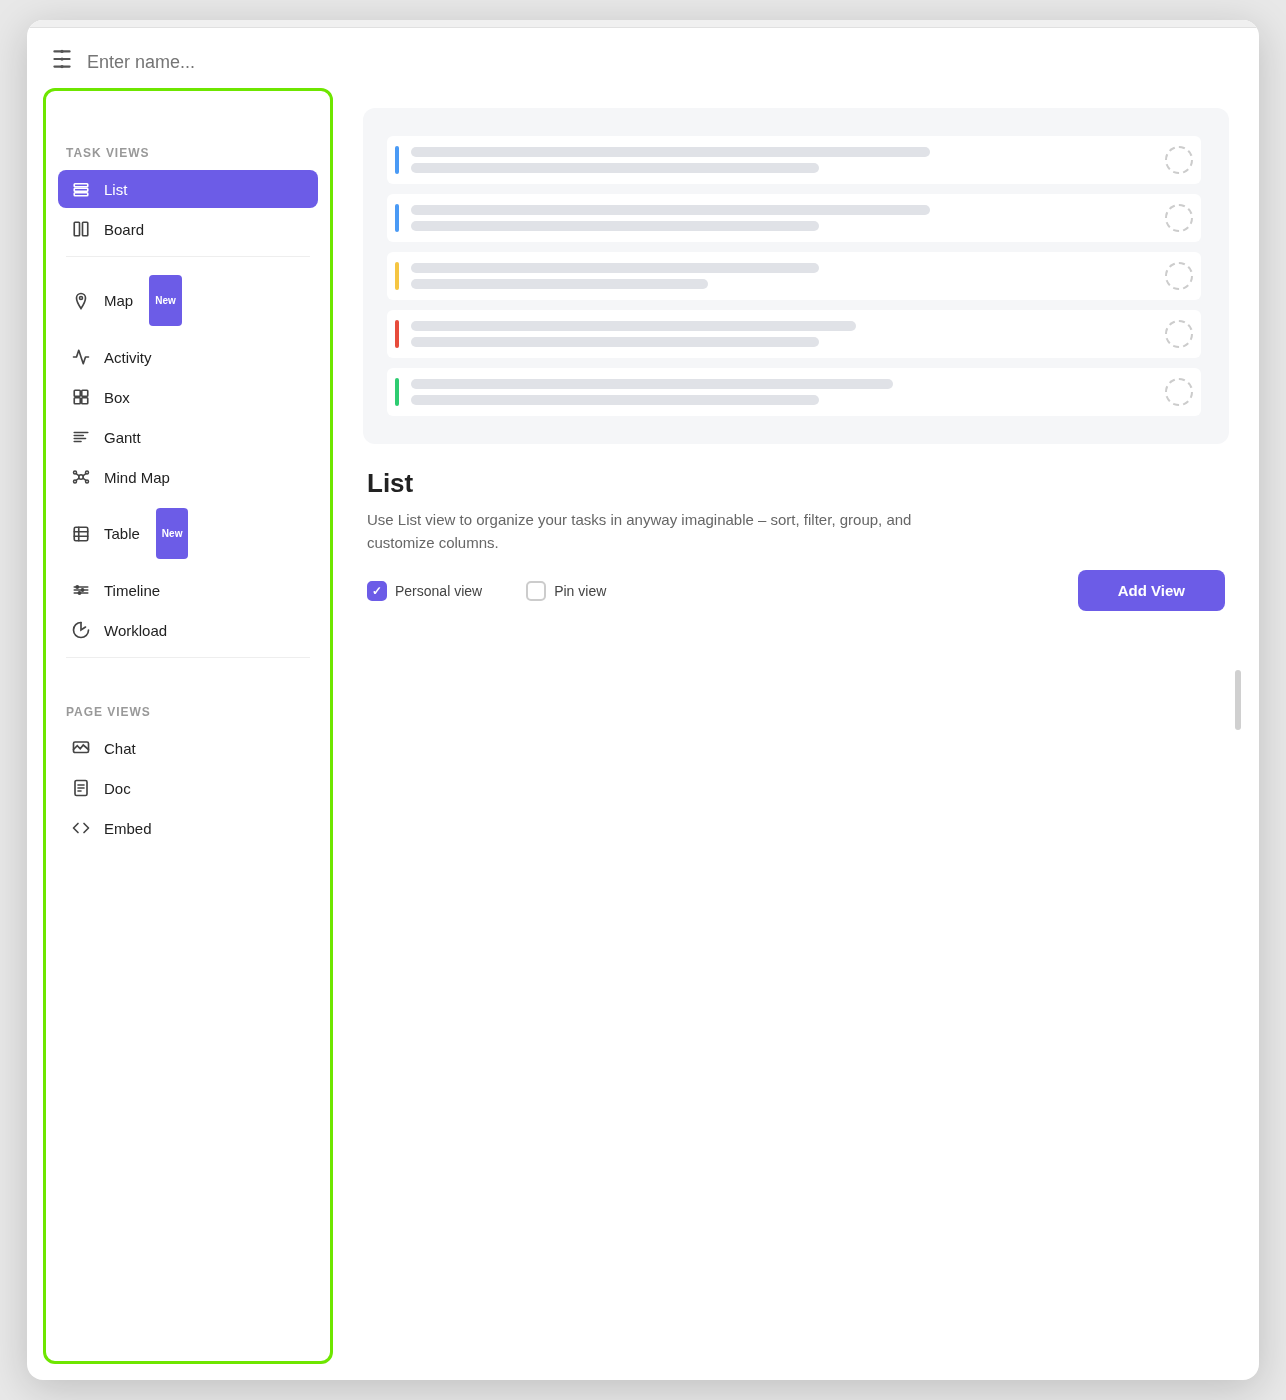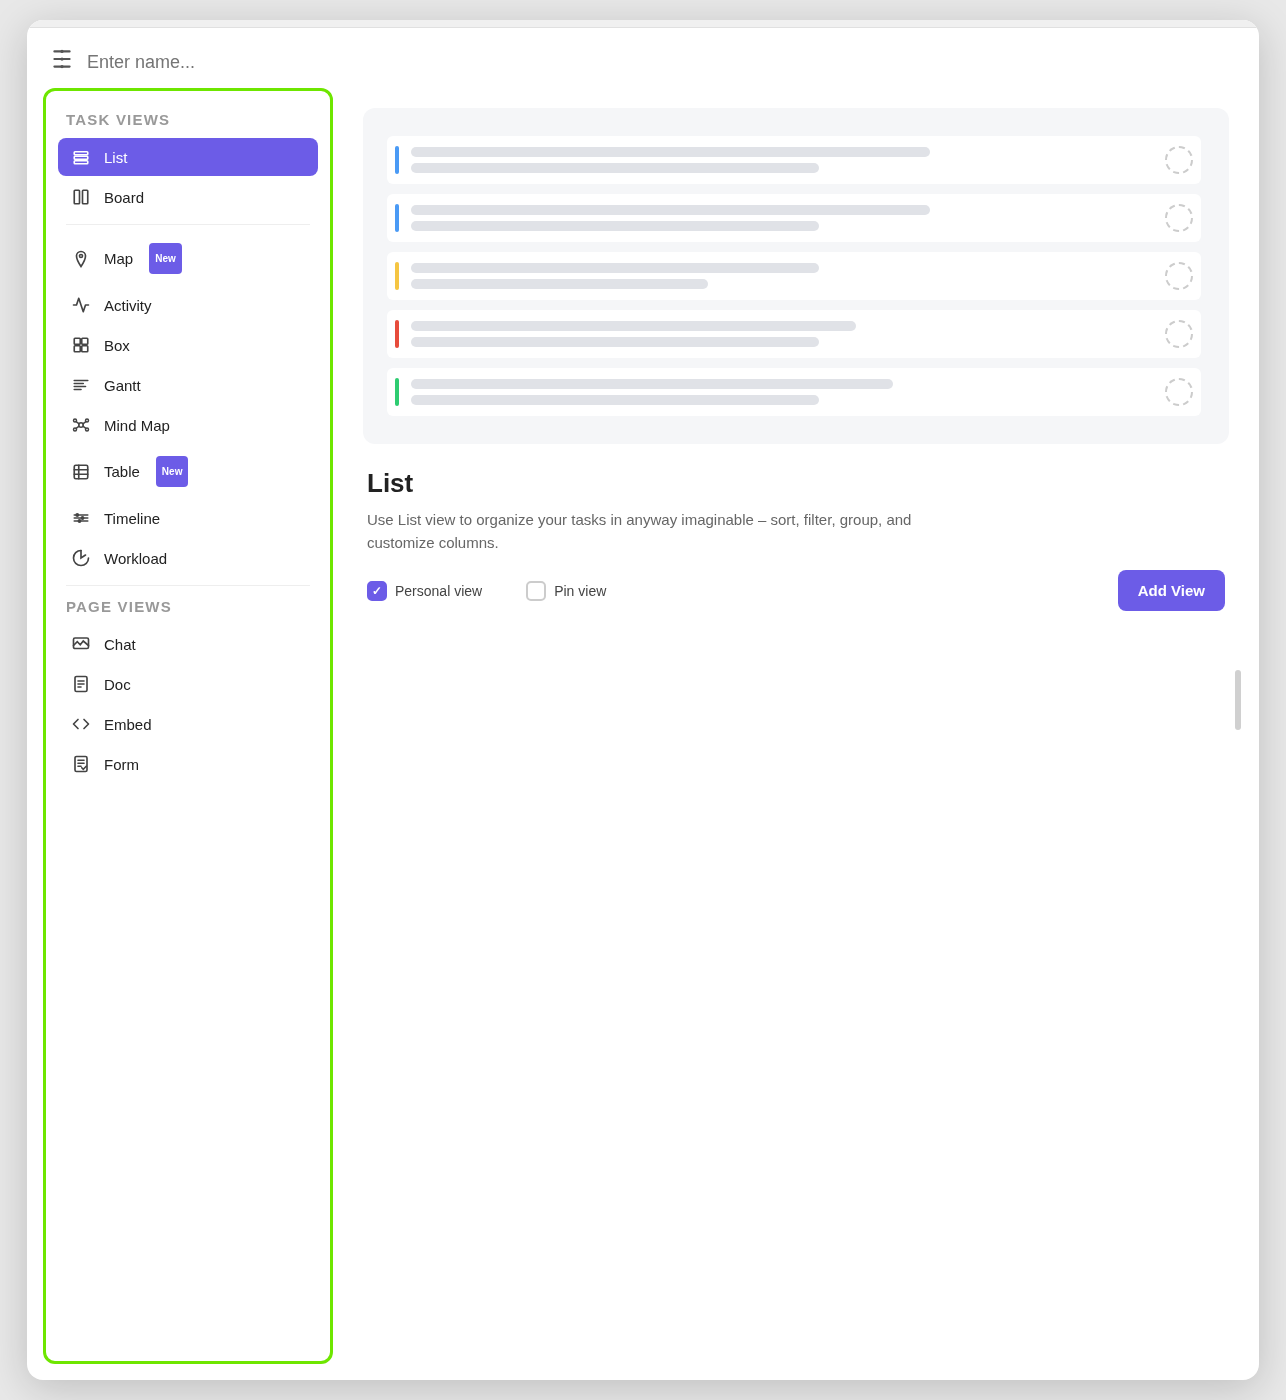--- a/index.html
+++ b/index.html
@@ -52,26 +52,27 @@
       border: 3px solid #6ee600;
       border-radius: 12px;
       margin: 0 10px 16px 16px;
       padding: 16px 12px;
       display: flex;
       flex-direction: column;
       gap: 2px;
       background: #fff;
     }
     .section-label {
-      font-size: 15px;
+      font-size: 12px;
       font-weight: 700;
       color: #999;
       letter-spacing: 0.08em;
       padding: 4px 8px 8px 8px;
       text-transform: uppercase;
+      margin-top: 35px;
     }
     .menu-item {
       display: flex;
       align-items: center;
       gap: 12px;
       padding: 10px 12px;
       border-radius: 8px;
       cursor: pointer;
       font-size: 15px;
       font-weight: 500;
@@ -92,21 +93,21 @@
       display: flex;
       align-items: center;
       justify-content: center;
       flex-shrink: 0;
     }
     .badge {
       background: #6c5ce7;
       color: #fff;
       font-size: 10px;
       font-weight: 700;
-      padding: 10px 6px;
+      padding: 20px 6px;
       border-radius: 4px;
       margin-left: 4px;
     }
     .divider {
       height: 1px;
       background: #eee;
       margin: 6px 8px;
     }
     .content {
       flex: 1;
@@ -206,21 +207,21 @@
       color: #fff;
       font-size: 12px;
       font-weight: 700;
     }
     .add-view-btn {
       margin-left: auto;
       background: #6c5ce7;
       color: #fff;
       border: none;
       border-radius: 8px;
-      padding: 12px 20px;
+      padding: 12px 40px;
       font-size: 15px;
       font-weight: 600;
       cursor: pointer;
     }
     .top-bar {
       height: 8px;
       background: #f0f0f0;
       border-bottom: 1px solid #e0e0e0;
     }
     .scroll-indicator {
@@ -409,32 +410,20 @@
       <div class="menu-item">
         <span class="item-icon">
           <svg width="18" height="18" viewBox="0 0 24 24" fill="none" stroke="currentColor" stroke-width="2.2" stroke-linecap="round" stroke-linejoin="round">
             <polyline points="16 18 22 12 16 6"></polyline>
             <polyline points="8 6 2 12 8 18"></polyline>
           </svg>
         </span>
         <span>Embed</span>
       </div>
 
-      <div class="menu-item">
-        <span class="item-icon">
-          <svg width="18" height="18" viewBox="0 0 24 24" fill="none" stroke="currentColor" stroke-width="2.2" stroke-linecap="round">
-            <rect x="4" y="2" width="16" height="20" rx="2"></rect>
-            <line x1="8" y1="7" x2="16" y2="7"></line>
-            <line x1="8" y1="11" x2="16" y2="11"></line>
-            <line x1="8" y1="15" x2="12" y2="15"></line>
-            <polyline points="13 17 15 19 19 15"></polyline>
-          </svg>
-        </span>
-        <span>Form</span>
-      </div>
 
     </div>
 
     <div class="content">
 
       <div class="preview-area">
         <div class="list-row">
           <div class="row-bar" style="background:#4a9af5;"></div>
           <div class="row-lines">
             <div class="row-line medium"></div>

